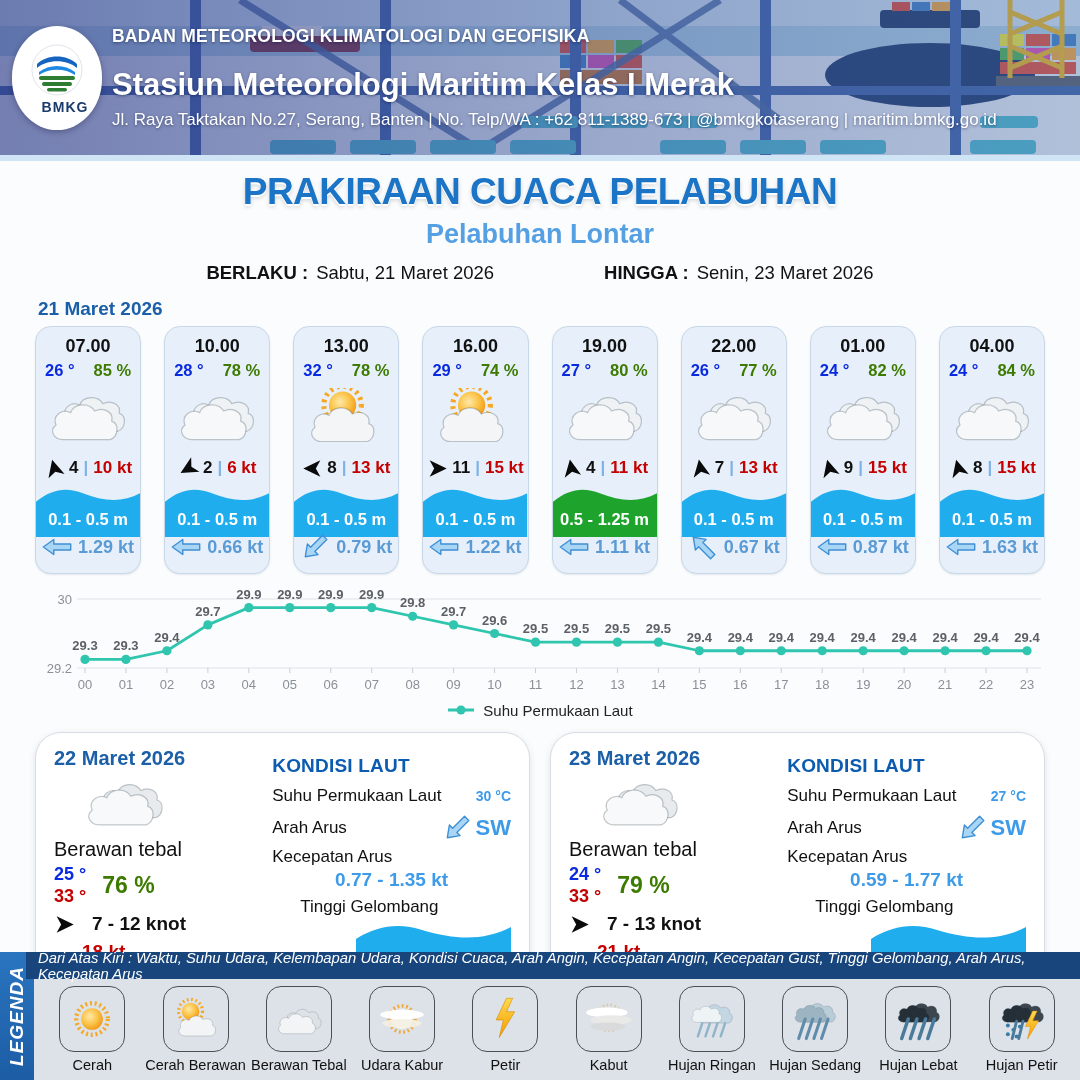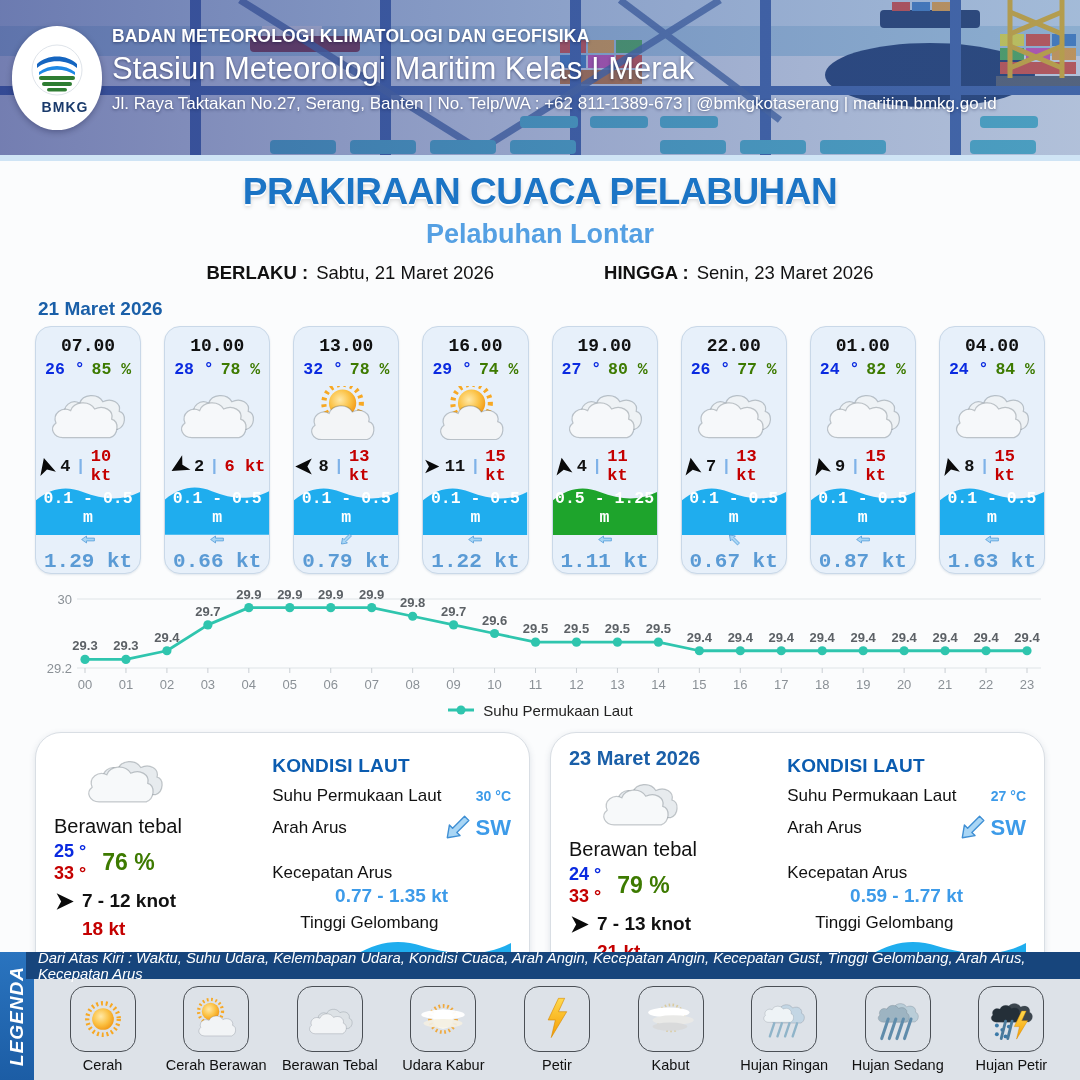--- a/index.html
+++ b/index.html
@@ -5,57 +5,57 @@
   html,body{margin:0;padding:0;}
   body{
     width:1080px;height:1080px;overflow:hidden;position:relative;
     background:#fbfcfd;font-family:"Liberation Sans",sans-serif;color:#111;
   }
   
   .hdr{position:relative;width:1080px;height:155px;overflow:hidden;}
   .hdr-ill{position:absolute;inset:0;}
   .hdr-text{position:absolute;left:112px;top:26px;color:#fff;text-shadow:0 1px 3px rgba(10,20,60,.5);}
   .hdr-org{font-size:17.5px;font-weight:bold;letter-spacing:.2px;}
-  .hdr-station{font-size:31px;font-weight:normal;margin-top:4px;}
+  .hdr-station{font-size:31px;font-weight:bold;margin-top:20px;}
   .hdr-contact{font-size:17px;margin-top:7px;}
   .logo{position:absolute;left:12px;top:26px;width:90px;height:104px;background:#fff;
     border-radius:46px/52px;display:flex;flex-direction:column;align-items:center;justify-content:center;
     box-shadow:0 2px 6px rgba(0,0,40,.3);}
   .logo-txt{font-size:14px;font-weight:bold;color:#1a3a6b;letter-spacing:1px;margin-top:1px;padding-left:16px;}
   .hdr-strip{position:absolute;left:0;top:155px;width:1080px;height:6px;background:#cfe4f5;}
 
   
   .titleblock{text-align:center;padding-top:16px;}
   .t1{font-size:37px;font-weight:800;color:#1b74c5;letter-spacing:-.5px;
       text-shadow:0 2px 0 #fff,0 3px 4px rgba(0,0,0,.18);}
   .t2{font-size:27px;font-weight:bold;color:#55a0e3;margin-top:6px;}
   .validity{margin-top:12px;font-size:18.5px;display:flex;justify-content:center;gap:110px;}
   .vlabel{font-weight:bold;}
   .vval{margin-left:8px;}
 
   
   .daylabel{margin:14px 0 6px 38px;font-size:19px;font-weight:bold;color:#1a5fa8;}
-  .cards{display:flex;gap:23px;margin:0 35px;font-family:Liberation Mono, monospace;}
+  .cards{display:flex;gap:23px;margin:0 35px;}
   .fcard{width:119px;height:246px;background:#e7f0fa;border:1px solid #c9d8e8;border-radius:16px;
     display:flex;flex-direction:column;overflow:hidden;box-shadow:0 1px 2px rgba(40,80,120,.12);}
   .ftime{text-align:center;font-size:18px;font-weight:bold;margin-top:9px;}
   .ftrow{display:flex;justify-content:space-between;padding:4px 9px 0 9px;font-size:16.5px;font-weight:bold;}
   .ftemp{color:#0a2ae0;}
   .fhum{color:#3d7a00;}
   .ficon{height:78px;display:flex;align-items:center;justify-content:center;}
   .ficon svg{width:84px;height:58px;}
   .fwind{display:flex;align-items:center;justify-content:center;gap:4px;height:32px;font-size:17px;font-weight:bold;}
   .dart{width:21px;height:21px;color:#0a0a0a;}
   .wdiv{color:#7fb2e8;font-weight:bold;margin:0 1px;}
   .wgust{color:#c40000;}
   .fwave{position:relative;margin-top:auto;height:58px;}
   .fwave svg{position:absolute;inset:0;width:100%;height:100%;}
   .fwavetext{position:absolute;left:0;right:0;bottom:8px;text-align:center;color:#fff;font-weight:bold;font-size:16.5px;}
-  .fcur{height:38px;display:flex;align-items:center;justify-content:center;gap:6px;
-    font-size:21px;font-weight:bold;color:#5b9bd5;flex-direction:column;}
+  .fcur{height:38px;display:flex;justify-content:center;gap:6px;
+    font-size:18px;font-weight:bold;color:#5b9bd5;}
   .blockarrow{width:30px;height:20px;}
 
   
   .chartwrap{margin:8px 35px 0 35px;}
   #sst-chart{width:1010px;height:116px;display:block;}
   .chart-legend{display:flex;align-items:center;justify-content:center;gap:8px;height:24px;
     font-size:15px;color:#222;}
 
   
   .dayrow{display:flex;gap:20px;margin:10px 35px 0 35px;}
@@ -64,28 +64,28 @@
   .dleft{width:46%;display:flex;flex-direction:column;}
   .ddate{font-size:20px;font-weight:bold;color:#1a5fa8;}
   .dcloud{height:66px;display:flex;align-items:center;justify-content:flex-start;padding-left:28px;}
   .dcloud svg{width:88px;height:60px;}
   .dcond{font-size:20px;margin-top:2px;}
   .dtemps{display:flex;align-items:center;gap:16px;margin-top:2px;}
   .tcol{display:flex;flex-direction:column;line-height:22px;font-size:18px;font-weight:bold;}
   .tmin{color:#0a2ae0;}
   .tmax{color:#c40000;}
   .dhum{color:#3d7a00;font-size:23px;font-weight:bold;}
-  .dwind{display:flex;align-items:center;gap:7px;font-size:19px;font-weight:bold;margin-top:6px;}
+  .dwind{display:flex;align-items:center;gap:17px;font-size:19px;font-weight:bold;margin-top:6px;}
   .dgust{color:#c40000;font-size:19px;font-weight:bold;margin:6px 0 0 28px;}
   .dright{flex:1;padding-left:8px;}
   .ktitle{font-size:19px;font-weight:bold;color:#0b5cb0;margin-top:8px;letter-spacing:.2px;}
   .krow{display:flex;justify-content:space-between;align-items:center;margin-top:9px;font-size:17px;}
   .kval{color:#3d9be9;font-weight:bold;font-size:14px;}
   .kdir{display:flex;align-items:center;gap:4px;color:#3d9be9;font-weight:bold;font-size:22px;}
-  .kspeedrow{display:block;margin-top:22px;font-size:17px;}
+  .kspeedrow{display:block;margin-top:6px;font-size:17px;}
   .kspeed{display:block;text-align:center;margin-top:2px;color:#3d9be9;font-weight:bold;font-size:19px;}
   .kwaverow{display:block;margin-top:6px;font-size:17px;margin-left:28px;}
   .kwave{position:relative;width:155px;height:62px;margin:4px 0 0 auto;}
   .kwave svg{position:absolute;inset:0;width:100%;height:100%;}
   .kwavetext{position:absolute;right:12px;bottom:8px;color:#fff;font-weight:bold;font-size:17px;}
 
   
   .legend{position:absolute;left:0;bottom:0;width:1080px;height:128px;background:#dde2e8;}
   .legbar{position:absolute;left:0;top:0;width:34px;height:128px;
     background:linear-gradient(180deg,#2a74bf,#1c5da5);display:flex;align-items:center;justify-content:center;}
@@ -665,20 +665,21 @@
         <circle cx="14" cy="5" r="4.5" fill="#2fc5ae"></circle>
     </svg>
     <span>Suhu Permukaan Laut</span>
   </div>
 </div>
 
 <div class="dayrow">
 
   <div class="dcard">
     <div class="dleft">
+      <div class="ddate">22 Maret 2026</div>
       <div class="dcloud">
           <svg viewBox="0 0 48 34">
             <use href="#sym-berawan-tebal"></use>
           </svg>
         </div>
       <div class="dcond">Berawan tebal</div>
       <div class="dtemps">
         <div class="tcol">
           <span class="tmin">25 °</span>
           <span class="tmax">33 °</span>
@@ -894,20 +895,39 @@
               <line x1="14" y1="20" x2="8" y2="38"></line>
               <line x1="21" y1="20" x2="15" y2="38"></line>
               <line x1="28" y1="20" x2="22" y2="38"></line>
               <line x1="35" y1="20" x2="29" y2="38"></line>
             </g>
           </svg>
     </div>
         <div class="llabel">Hujan Sedang</div>
       </div>
 
+    <div class="litem">
+        <div class="lbox">
+      <svg viewBox="0 0 46 40">
+            <g color="#3c464e">
+              <use href="#sym-cloudpath" x="9" y="1" width="36" height="24"></use>
+            </g>
+            <g color="#242f38">
+              <use href="#sym-cloudpath" x="2" y="3" width="34" height="22"></use>
+            </g>
+            <g stroke="#4a7a9b" stroke-width="3.2" stroke-linecap="round">
+              <line x1="14" y1="20" x2="8" y2="38"></line>
+              <line x1="22" y1="20" x2="16" y2="38"></line>
+              <line x1="30" y1="20" x2="24" y2="38"></line>
+              <line x1="38" y1="20" x2="32" y2="38"></line>
+            </g>
+          </svg>
+    </div>
+        <div class="llabel">Hujan Lebat</div>
+      </div>
 
     <div class="litem">
         <div class="lbox">
       <svg viewBox="0 0 46 40">
             <g color="#3c464e">
               <use href="#sym-cloudpath" x="9" y="1" width="36" height="24"></use>
             </g>
             <g color="#242f38">
               <use href="#sym-cloudpath" x="2" y="3" width="34" height="22"></use>
             </g>

